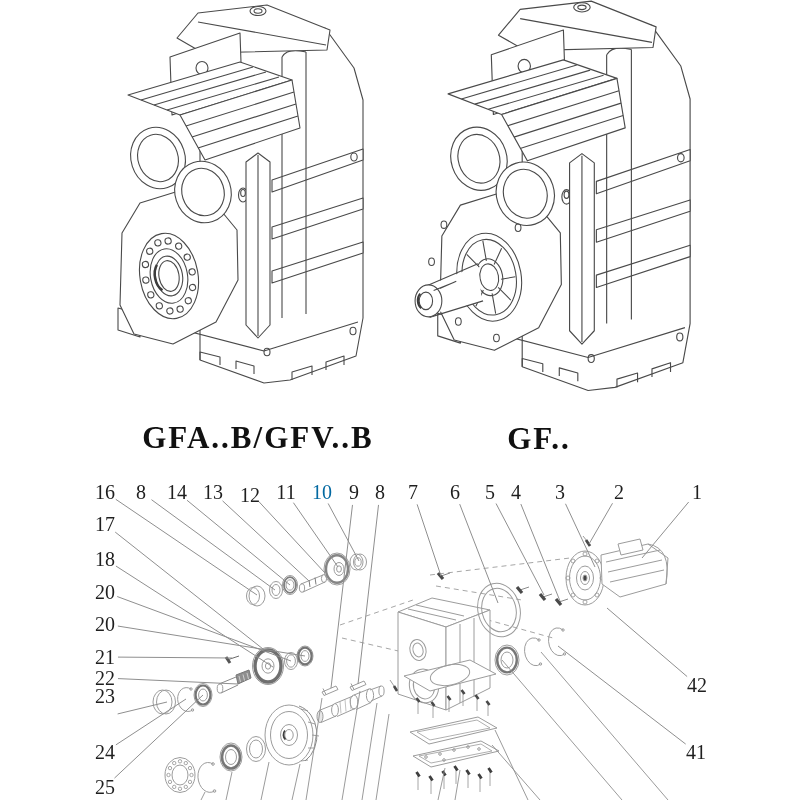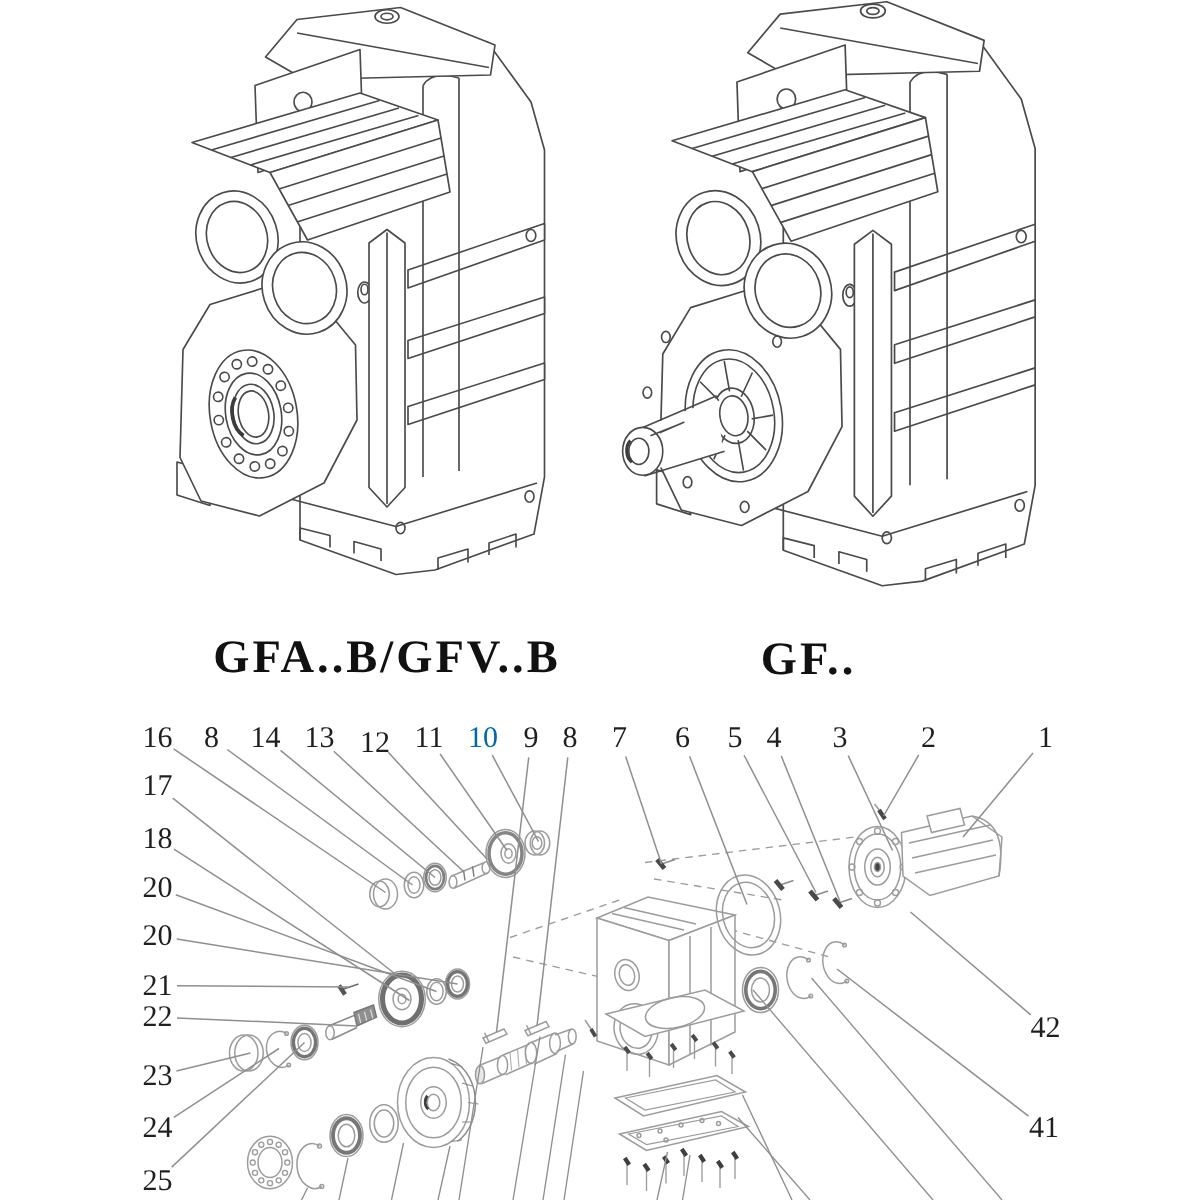--- a/index.html
+++ b/index.html
@@ -353,20 +353,20 @@
       <div class="callout-num" style="left: 213px; top: 492px; color: rgb(31, 31, 31);">13</div>
       <div class="callout-num" style="left: 177px; top: 492px; color: rgb(31, 31, 31);">14</div>
       <div class="callout-num" style="left: 141px; top: 492px; color: rgb(31, 31, 31);">8</div>
       <div class="callout-num" style="left: 105px; top: 492px; color: rgb(31, 31, 31);">16</div>
       <div class="callout-num" style="left: 105px; top: 524px; color: rgb(31, 31, 31);">17</div>
       <div class="callout-num" style="left: 105px; top: 559px; color: rgb(31, 31, 31);">18</div>
       <div class="callout-num" style="left: 105px; top: 592px; color: rgb(31, 31, 31);">20</div>
       <div class="callout-num" style="left: 105px; top: 624px; color: rgb(31, 31, 31);">20</div>
       <div class="callout-num" style="left: 105px; top: 657px; color: rgb(31, 31, 31);">21</div>
       <div class="callout-num" style="left: 105px; top: 678px; color: rgb(31, 31, 31);">22</div>
-      <div class="callout-num" style="left: 105px; top: 717px; color: rgb(31, 31, 31);">23</div>
+      <div class="callout-num" style="left: 105px; top: 696px; color: rgb(31, 31, 31);">23</div>
       <div class="callout-num" style="left: 105px; top: 752px; color: rgb(31, 31, 31); text-align: right;">24</div>
       <div class="callout-num" style="left: 105px; top: 787px; color: rgb(31, 31, 31);">25</div>
       <div class="callout-num" style="left: 696px; top: 752px; color: rgb(31, 31, 31);">41</div>
       <div class="callout-num" style="left: 697px; top: 685px; color: rgb(31, 31, 31);">42</div>
     </div>
 
 </div>
 
 </body></html>

